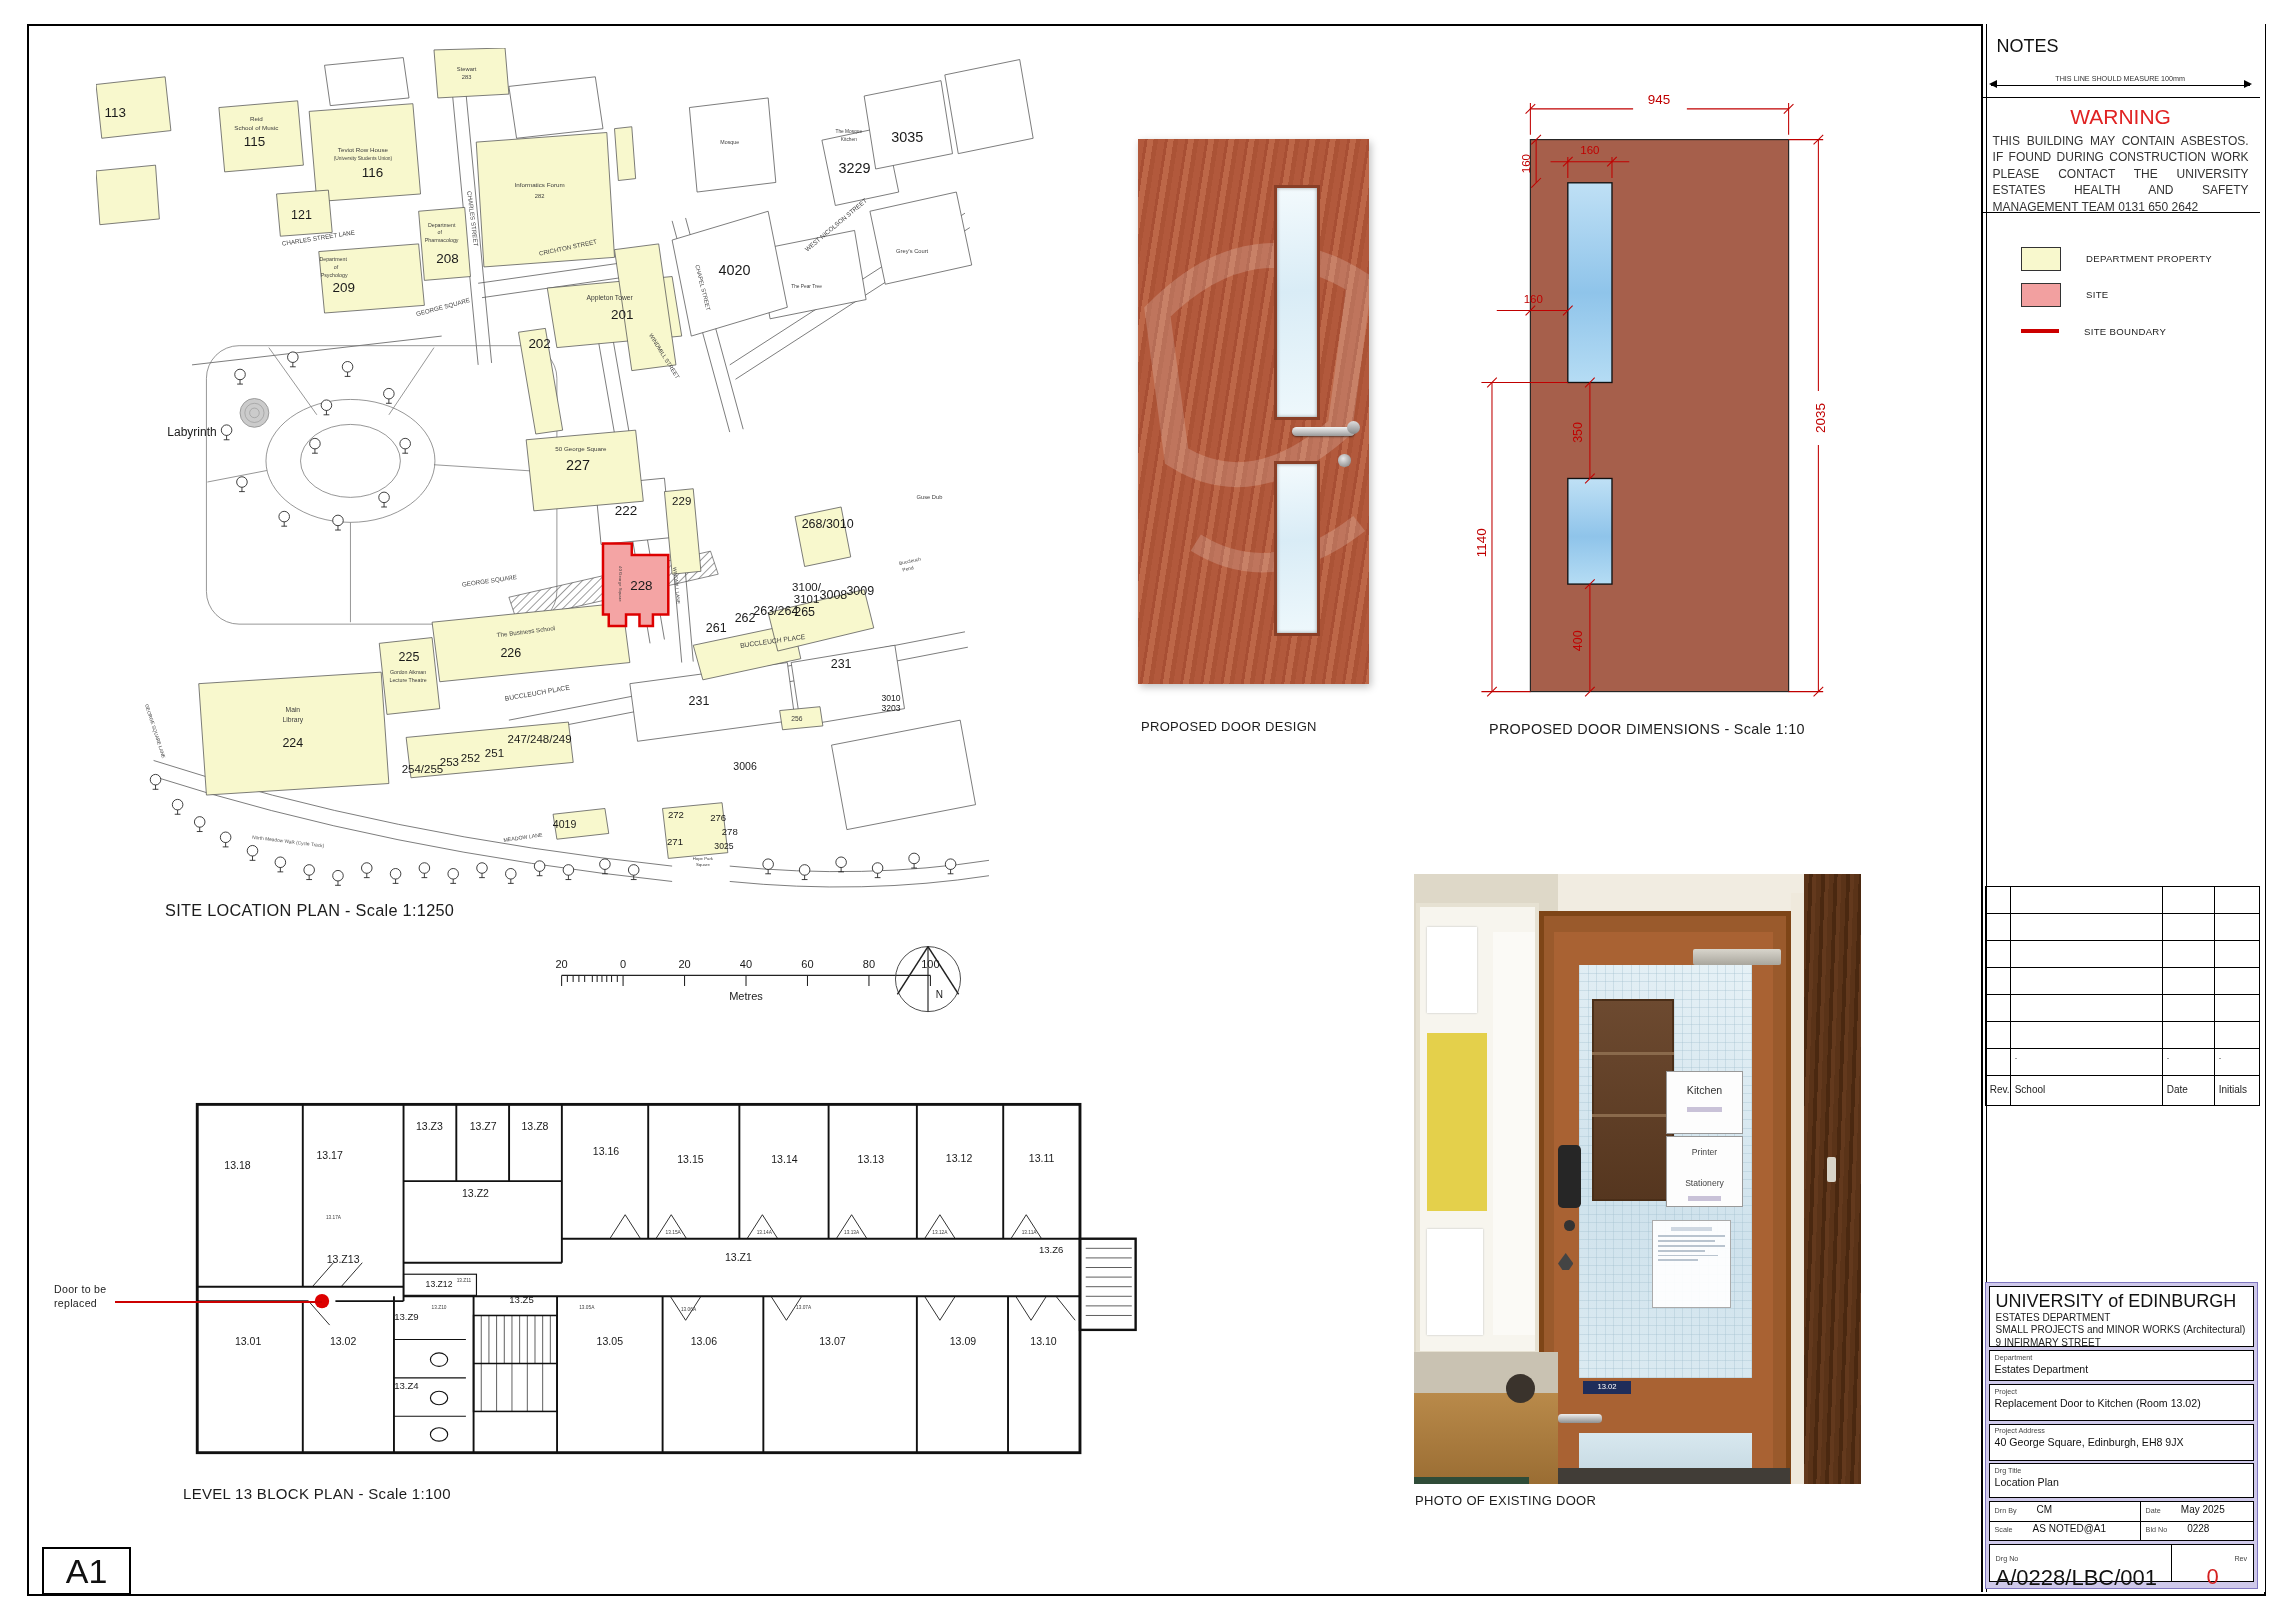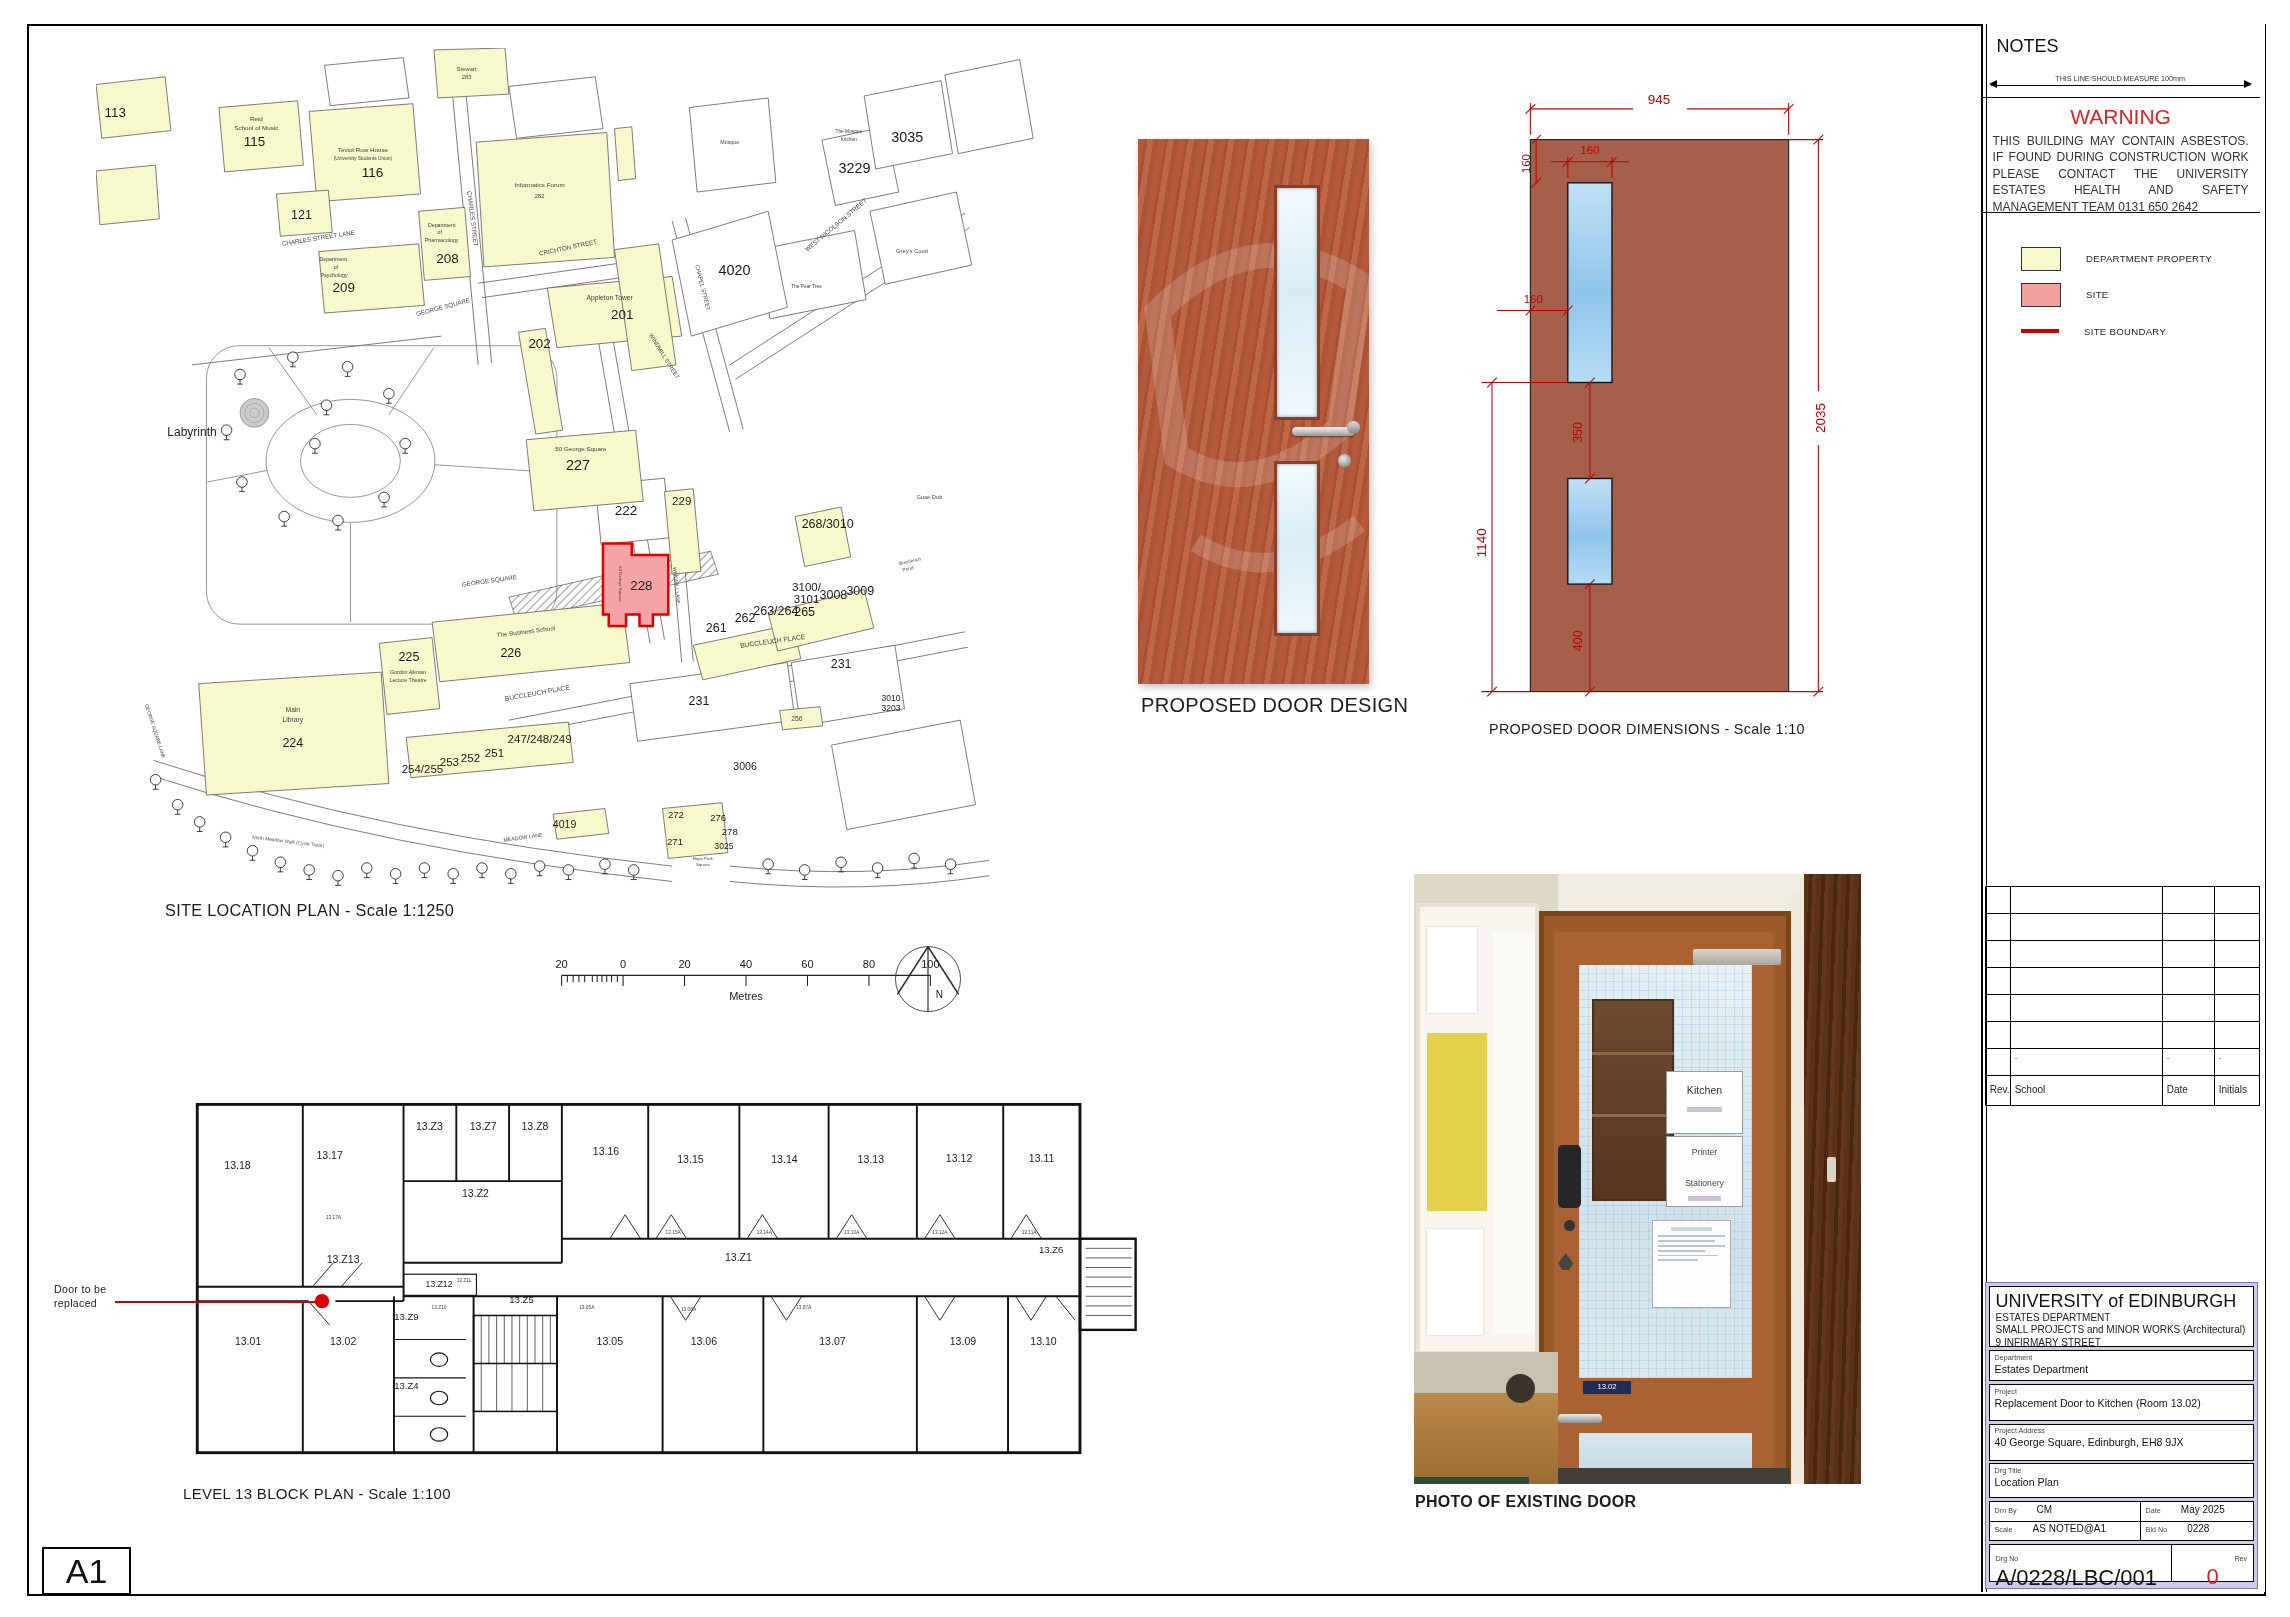--- a/index.html
+++ b/index.html
@@ -349,21 +349,21 @@
     <svg class="wm" width="231" height="545" viewBox="0 0 240 567">
       <path d="M20,180 Q120,80 230,150 L210,300 Q120,380 40,330 Z" fill="none" stroke="#fff" stroke-width="26"></path>
       <path d="M60,420 Q140,470 230,400" fill="none" stroke="#fff" stroke-width="20"></path>
     </svg>
     <div class="glass" id="gl-top"></div>
     <div class="glass" id="gl-bot"></div>
     <div id="dd-handle"></div>
     <div id="dd-rose"></div>
     <div id="dd-key"></div>
   </div>
-  <div class="cap" style="left:1141px;top:694px;font-size:20px;">PROPOSED DOOR DESIGN</div>
+  <div class="cap" style="left:1141px;top:719px;font-size:13px;">PROPOSED DOOR DESIGN</div>
 
   <svg id="dims" style="position:absolute;left:1441px;top:82px;" width="413" height="672" viewBox="0 0 430 700">
     <defs>
       <linearGradient id="glz" x1="0" y1="0" x2="0" y2="1">
         <stop offset="0" stop-color="#bfe0f5"></stop>
           <stop offset="0.55" stop-color="#8fc4ea"></stop>
           <stop offset="1" stop-color="#b5dcf4"></stop>
       </linearGradient>
     </defs>
     <rect x="93" y="60" width="269" height="575" fill="#a65f4b" stroke="#222" stroke-width="1.2"></rect>
@@ -479,21 +479,21 @@
     <div class="ph" style="left:377px;top:19px;width:13.4px;height:591px;background:#efe9dc;"></div>
     <div class="ph" style="left:390px;top:0;width:57px;height:610px;background:repeating-linear-gradient(92deg,#5a3318 0 4.8px,#4a2810 4.8px 8.6px,#63391d 8.6px 12.5px);"></div>
     <div class="ph" style="left:413px;top:283px;width:8.6px;height:25px;background:#d8d4c8;border-radius:1.9px;"></div>
 
     <div class="ph" style="left:0;top:478px;width:144px;height:60px;background:#c9c2b2;"></div>
     <div class="ph" style="left:0;top:519px;width:144px;height:91px;background:linear-gradient(#b98a4a,#9a6d33);"></div>
     <div class="ph" style="left:92px;top:500px;width:29px;height:29px;border-radius:50%;background:#3a332c;"></div>
     <div class="ph" style="left:144px;top:594px;width:232px;height:16.3px;background:#413d37;"></div>
     <div class="ph" style="left:0;top:603px;width:115px;height:6.7px;background:#2f4c38;"></div>
   </div>
-  <div class="cap" style="left:1415px;top:1493px;font-size:16px;font-weight:bold;">PHOTO OF EXISTING DOOR</div>
+  <div class="cap" style="left:1415px;top:1493px;font-size:13px;">PHOTO OF EXISTING DOOR</div>
 
   <svg id="plan" style="position:absolute;left:187px;top:1090px;" width="956" height="379" viewBox="0 0 995 395">
     <g stroke="#111" fill="none">
       <rect x="10" y="15" width="920" height="363" stroke-width="3"></rect>
       <rect x="930" y="155" width="58" height="95" stroke-width="2.5"></rect>
 
       <g stroke-width="2">
         <line x1="10" y1="205" x2="225" y2="205"></line>
         <line x1="225" y1="95" x2="390" y2="95"></line>
         <line x1="225" y1="180" x2="390" y2="180"></line>

